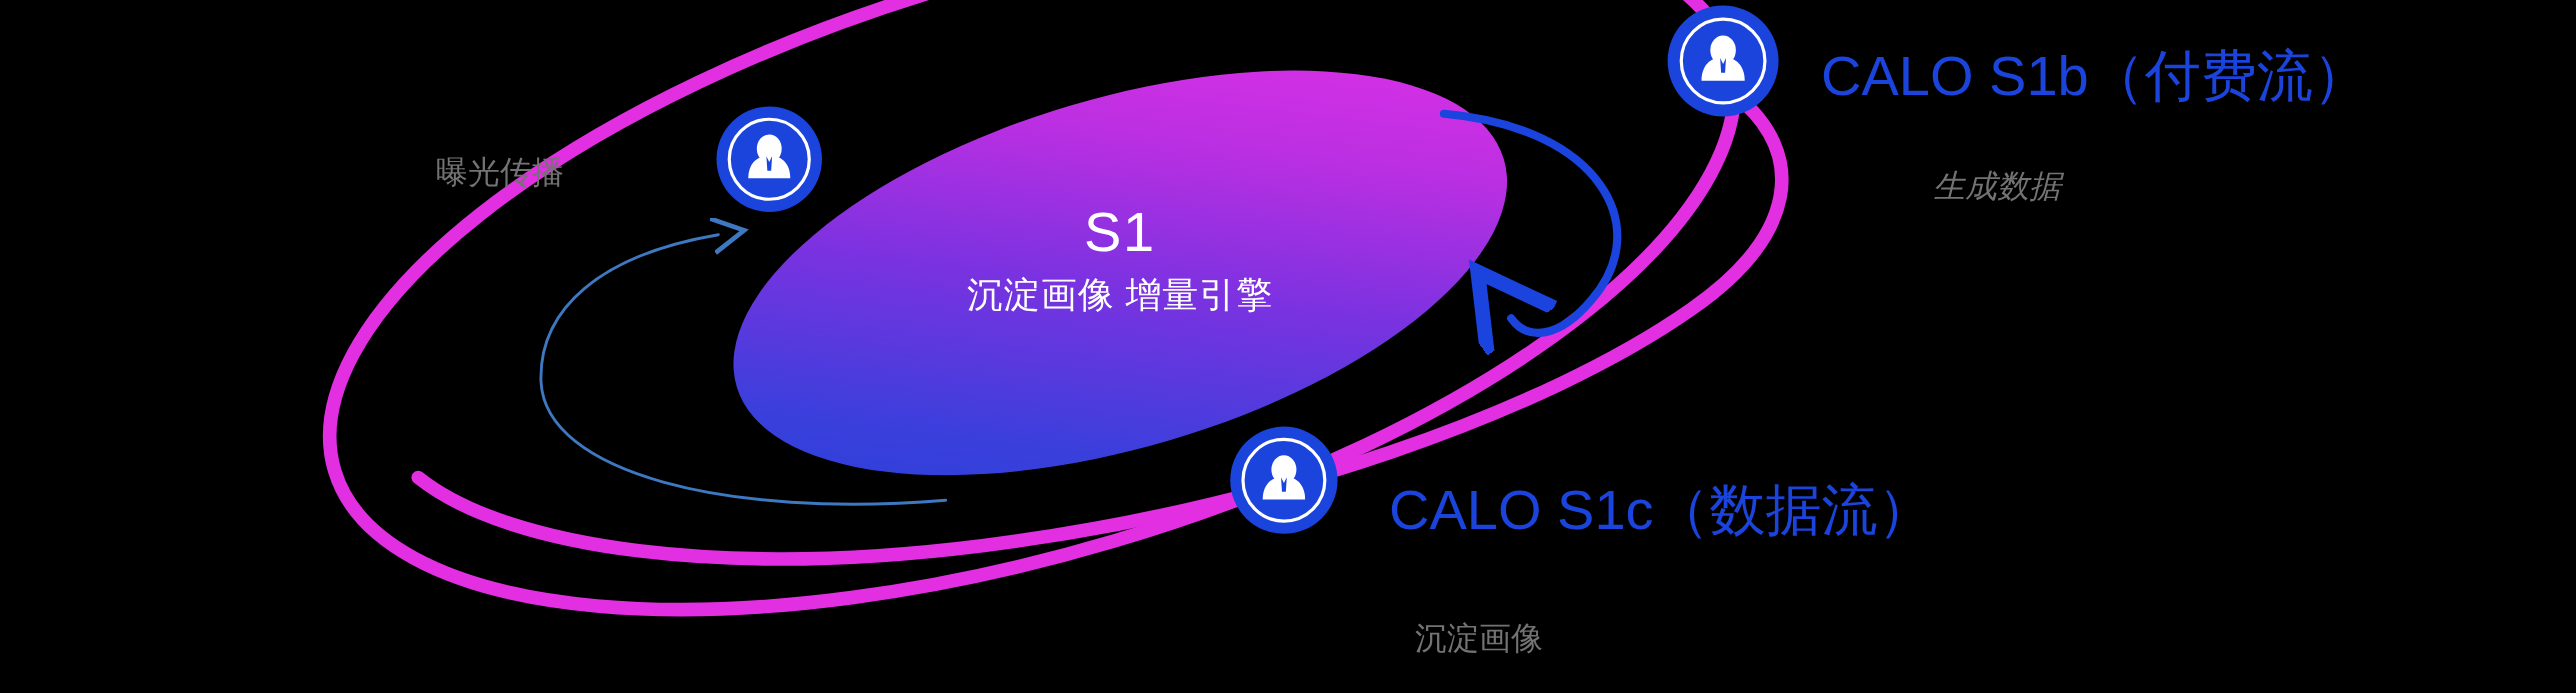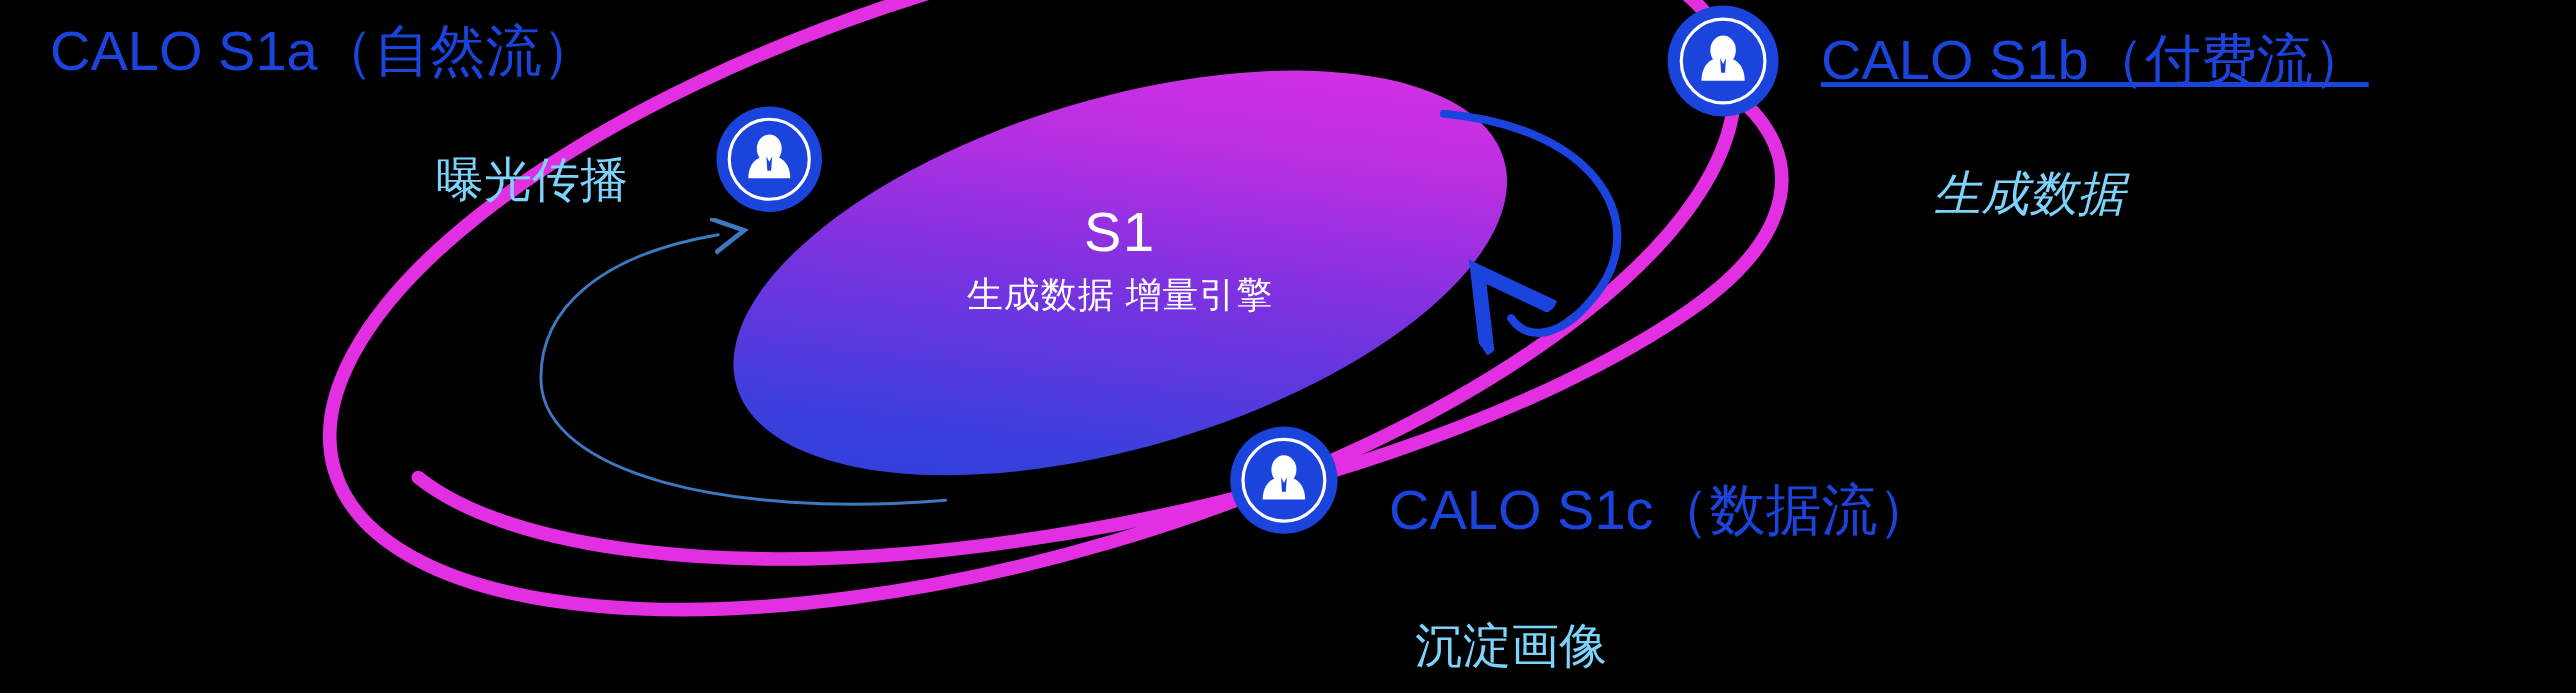--- a/index.html
+++ b/index.html
@@ -12,22 +12,22 @@
   svg.layer{position:absolute;left:0;top:0;width:2576px;height:694px;display:block;}
 
   .lbl{position:absolute;white-space:nowrap;line-height:1;}
   .lbl-main{
     color:#1B44DD;
     font-size:56px;
     letter-spacing:0px;
     font-weight:400;
   }
   .lbl-sub{
-    color:#7dd3fc;
-    font-size:48px;
+    color:#737373;
+    font-size:32px;
     font-weight:400;
   }
 
   
   .center-text{
     position:absolute;
     text-align:center;
     color:#FFFFFF;
     line-height:1;
     white-space:nowrap;
@@ -105,26 +105,25 @@
       <circle cx="1412" cy="528" r="45" fill="none" stroke="#FFFFFF" stroke-width="3.5"></circle>
       <g fill="#FFFFFF" transform="translate(1412,528) scale(1.06)">
         <ellipse cx="0" cy="-11" rx="13" ry="15"></ellipse>
         <path d="M-22,20 C-22,4 -12,-3 -4,-3 L4,-3 C12,-3 22,4 22,20 Z"></path>
         <path d="M-3,-3 L0,3 L3,-3 L2,12 L-2,12 Z" fill="#1B44DD"></path>
       </g>
     </g>
   </svg>
 
   <div class="center-text center-title" style="left:1120px;top:204px;transform:translateX(-50%);">S1</div>
-  <div class="center-text center-sub" style="left:1120px;top:277px;transform:translateX(-50%);">生成数据  增量引擎</div>
+  <div class="center-text center-sub" style="left:1120px;top:277px;transform:translateX(-50%);">沉淀画像  增量引擎</div>
 
-  <div class="lbl lbl-main" style="left:50px;top:23px;">CALO S1a（自然流）</div>
   <div class="lbl lbl-sub" style="left:436px;top:156px;">曝光传播</div>
 
-  <div class="lbl lbl-main" style="left:1821px;top:32px;text-decoration:underline;">CALO S1b（付费流）</div>
+  <div class="lbl lbl-main" style="left:1821px;top:48px;">CALO S1b（付费流）</div>
   <div class="lbl lbl-sub" style="left:1933px;top:173px;"></div>
   <div class="lbl lbl-sub" style="left:1933px;top:170px;font-style:italic;">生成数据</div>
 
   <div class="lbl lbl-main" style="left:1357px;top:482px;margin-left:32px;">CALO S1c（数据流）</div>
   <div class="lbl lbl-sub" style="left:1415px;top:622px;">沉淀画像</div>
 
 </div>
 
 
 </body></html>

